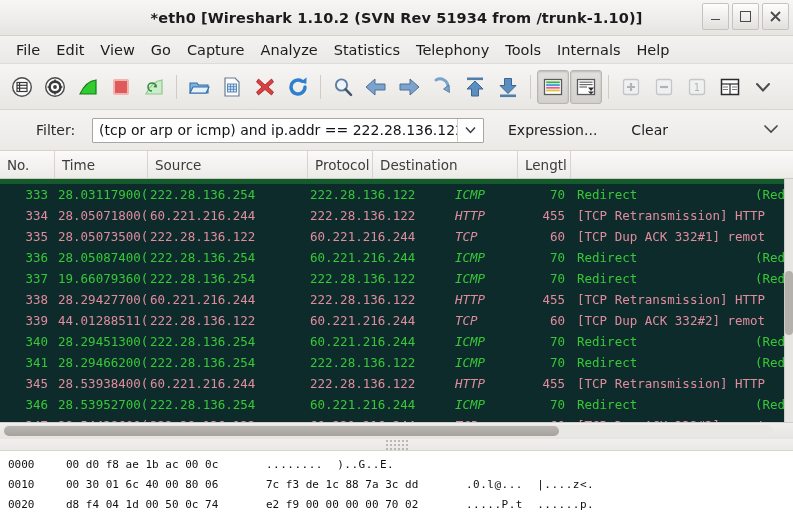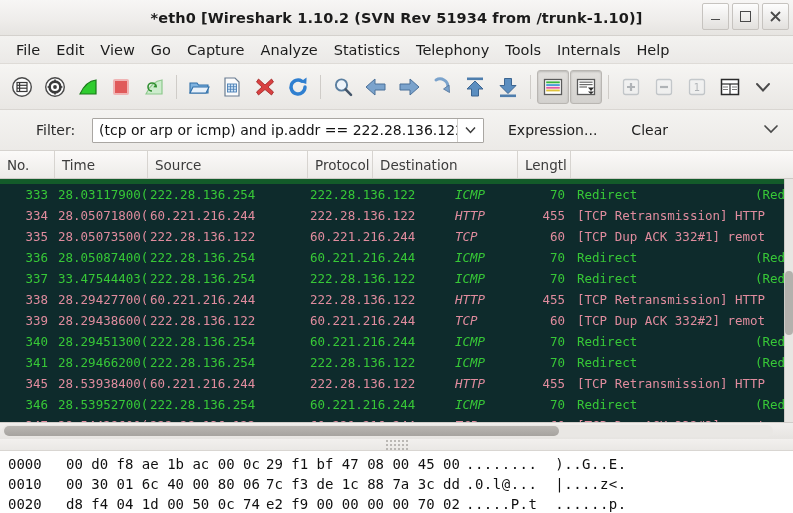--- a/index.html
+++ b/index.html
@@ -248,21 +248,21 @@
   .grip .col { display:flex; flex-direction:column; gap:2px;}
 
   
   .hexpane {
     flex: 0 0 62px;
     background: #ffffff;
     overflow: hidden;
     padding: 3px 0 0 8px;
     box-sizing: border-box;
     font-family: "DejaVu Sans Mono", monospace;
-    font-size: 14px;
+    font-size: 11px;
     color: #101010;
     position: relative;
   }
   .hexrow { height: 20px; display: flex; align-items: center; white-space: pre; }
   .hx-off { width: 58px; }
   .hx-a   { width: 200px; }
   .hx-b   { width: 200px; }
   .hx-ascii { letter-spacing: .5px; }
 </style>
 </head>
@@ -557,39 +557,39 @@
             <div class="cell p-no">336</div>
             <div class="cell p-time">28.05087400(</div>
             <div class="cell p-src">222.28.136.254</div>
             <div class="cell p-dst">60.221.216.244</div>
             <div class="cell p-proto">ICMP</div>
             <div class="cell p-len">70</div>
             <div class="cell p-info"><span>Redirect</span><span class="tail">(Red</span></div>
           </div>
           <div class="prow" style="color: rgb(55, 200, 55);">
             <div class="cell p-no">337</div>
-            <div class="cell p-time">33.47544403(</div>
+            <div class="cell p-time">19.66079360(</div>
             <div class="cell p-src">222.28.136.254</div>
             <div class="cell p-dst">222.28.136.122</div>
             <div class="cell p-proto">ICMP</div>
             <div class="cell p-len">70</div>
             <div class="cell p-info"><span>Redirect</span><span class="tail">(Red</span></div>
           </div>
           <div class="prow" style="color: rgb(224, 140, 158);">
             <div class="cell p-no">338</div>
             <div class="cell p-time">28.29427700(</div>
             <div class="cell p-src">60.221.216.244</div>
             <div class="cell p-dst">222.28.136.122</div>
             <div class="cell p-proto">HTTP</div>
             <div class="cell p-len">455</div>
             <div class="cell p-info"><span>[TCP Retransmission] HTTP</span></div>
           </div>
           <div class="prow" style="color: rgb(224, 140, 158);">
             <div class="cell p-no">339</div>
-            <div class="cell p-time">28.29438600(</div>
+            <div class="cell p-time">44.01288511(</div>
             <div class="cell p-src">222.28.136.122</div>
             <div class="cell p-dst">60.221.216.244</div>
             <div class="cell p-proto">TCP</div>
             <div class="cell p-len">60</div>
             <div class="cell p-info"><span>[TCP Dup ACK 332#2] remot</span></div>
           </div>
           <div class="prow" style="color: rgb(55, 200, 55);">
             <div class="cell p-no">340</div>
             <div class="cell p-time">28.29451300(</div>
             <div class="cell p-src">222.28.136.254</div>
@@ -676,18 +676,18 @@
         </div>
       <div class="col">
           <i></i>
           <i></i>
           <i></i>
         </div>
     </div>
   </div>
 
   <div class="hexpane" id="hex-rows">
-      <div class="hexrow"><span class="hx-off">0000</span><span class="hx-a">00 d0 f8 ae 1b ac 00 0c</span><span class="hx-b">29 f1 bf 47 08 00 45 00</span><span class="hx-ascii">........  )..G..E.</span></div>
+      <div class="hexrow"><span class="hx-off">0000</span><span class="hx-a">00 d0 f8 ae 1b ac 00 0c</span><span class="hx-ascii">........  )..G..E.</span></div>
       <div class="hexrow"><span class="hx-off">0010</span><span class="hx-a">00 30 01 6c 40 00 80 06</span><span class="hx-b">7c f3 de 1c 88 7a 3c dd</span><span class="hx-ascii">.0.l@...  |....z&lt;.</span></div>
       <div class="hexrow"><span class="hx-off">0020</span><span class="hx-a">d8 f4 04 1d 00 50 0c 74</span><span class="hx-b">e2 f9 00 00 00 00 70 02</span><span class="hx-ascii">.....P.t  ......p.</span></div>
     </div>
 
 </div>
 
 </body></html>

